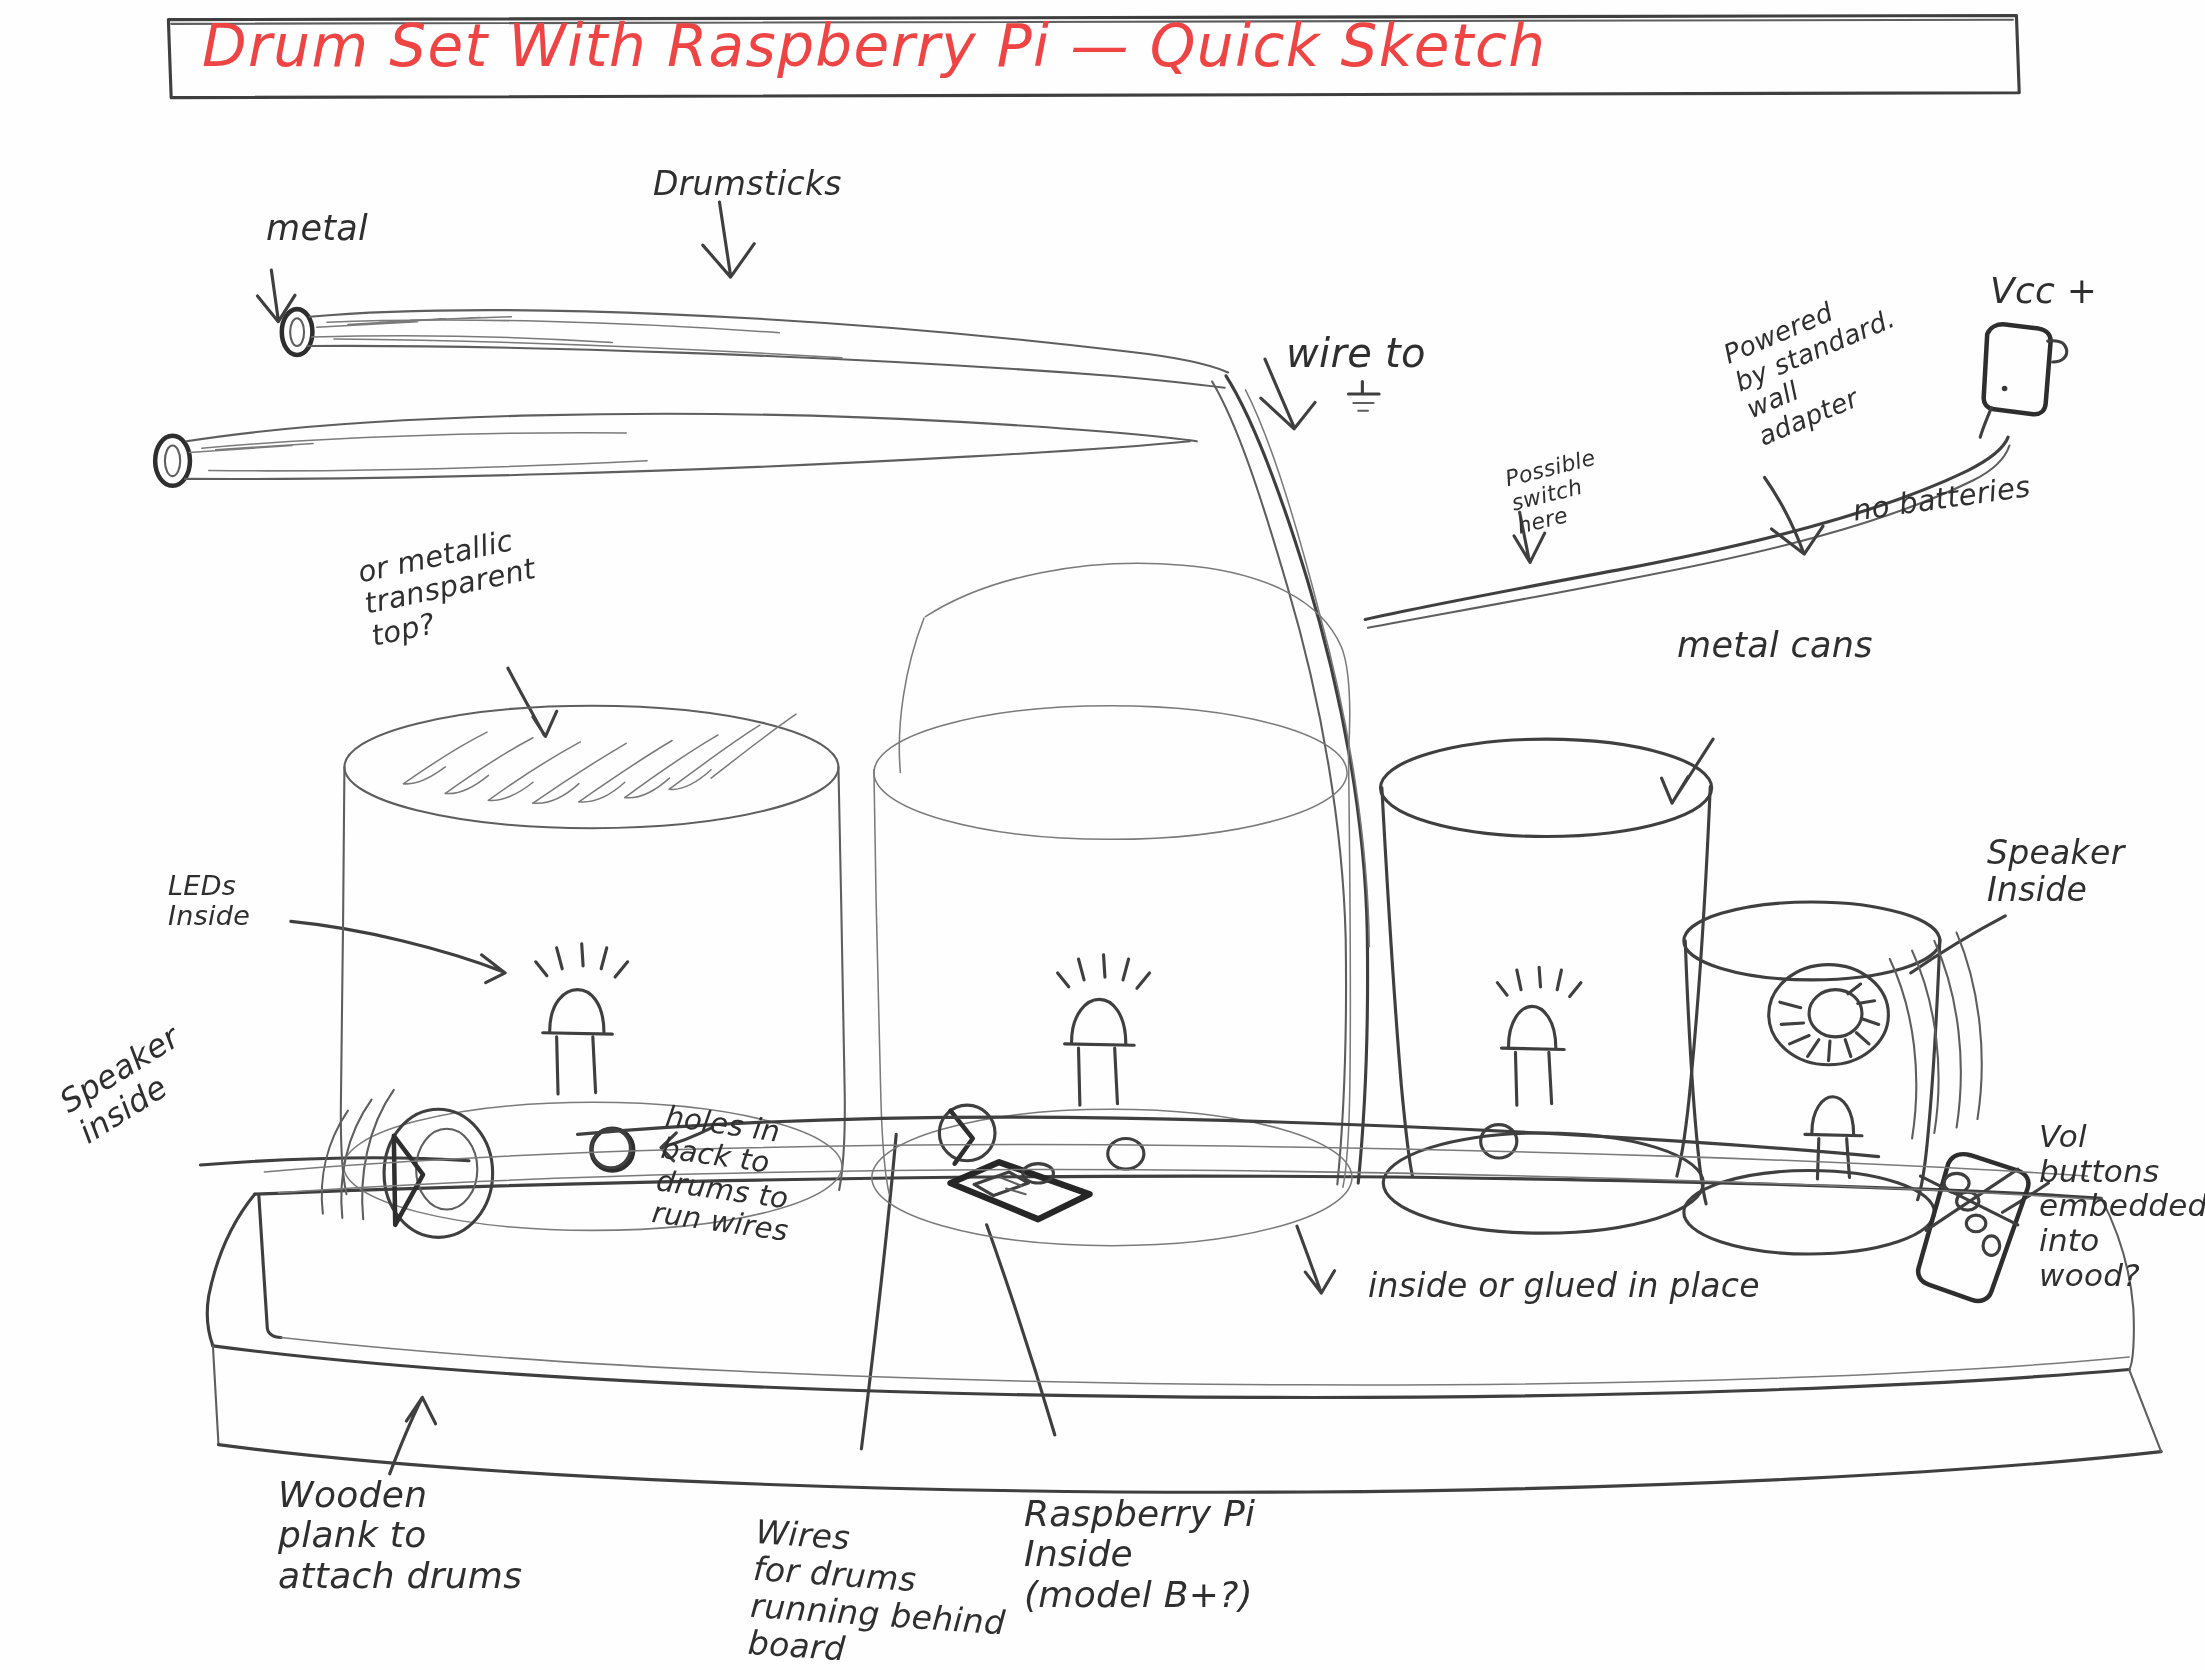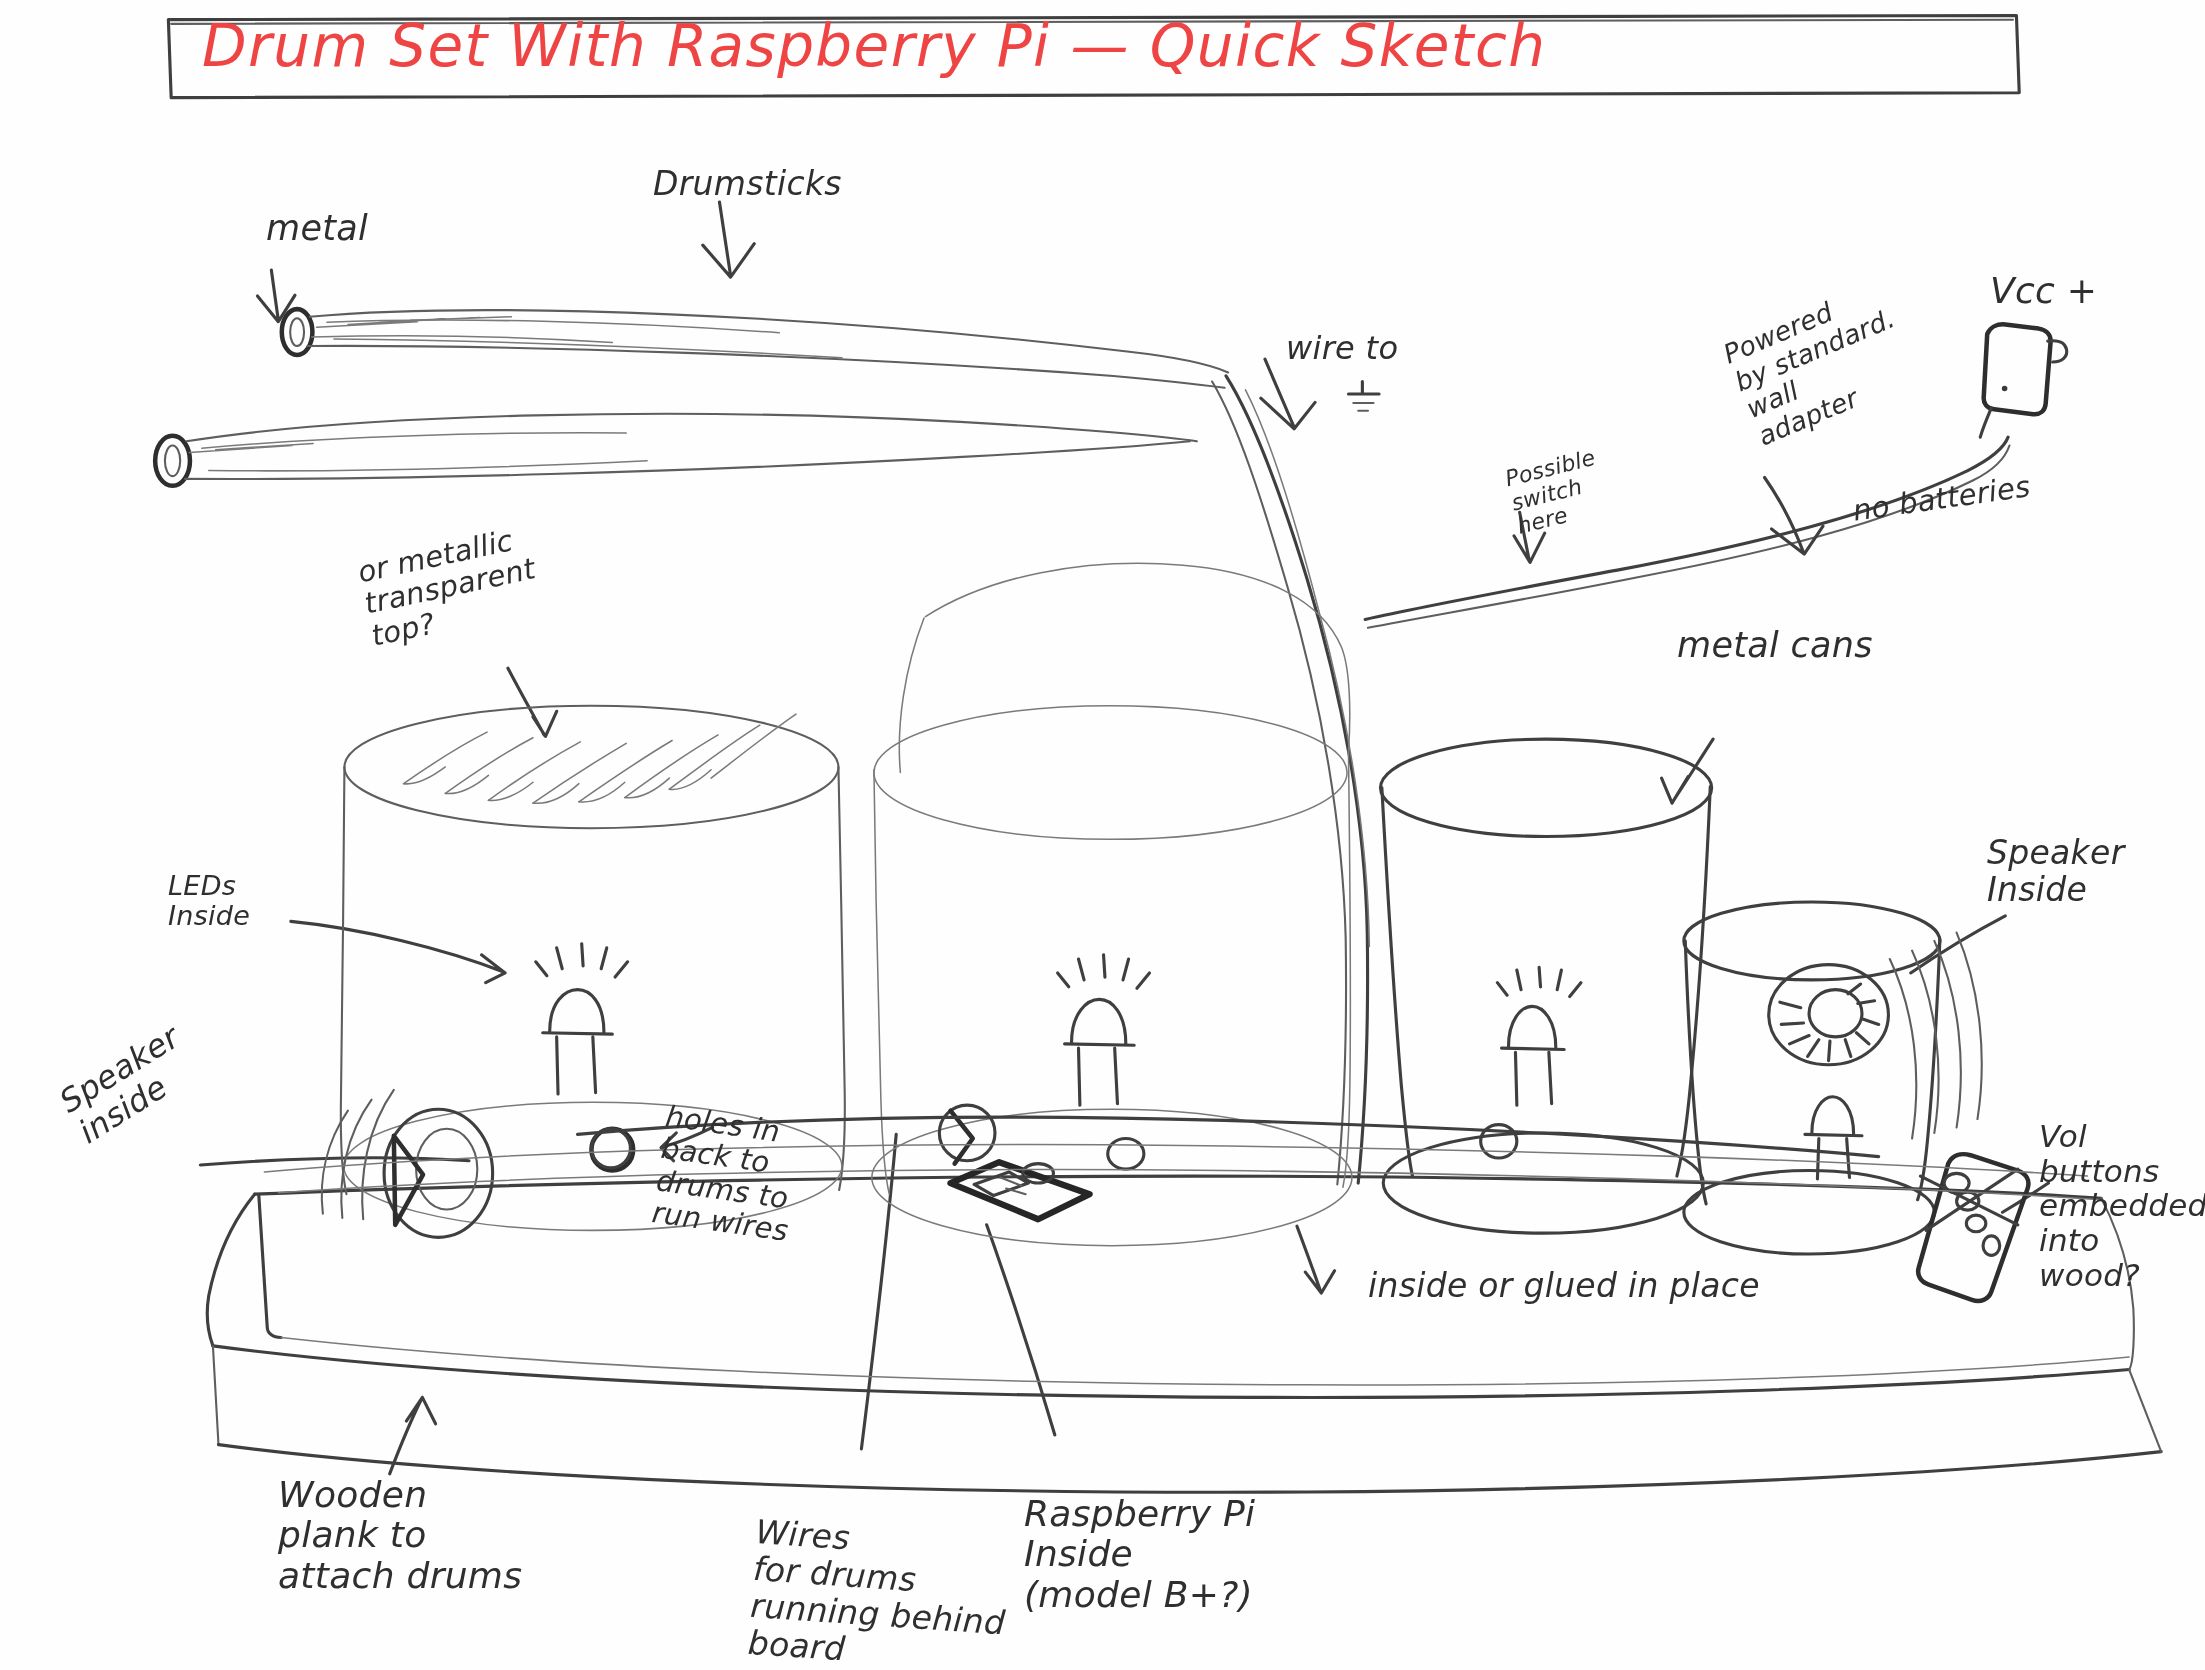--- a/index.html
+++ b/index.html
@@ -268,21 +268,21 @@
     </g>
 
   </svg>
 
   <div class="lbl title-txt hand">Drum Set With Raspberry Pi — Quick Sketch</div>
 
   <div class="lbl hand" style="left:266px;top:209px;font-size:35px;">metal</div>
 
   <div class="lbl hand" style="left:653px;top:166px;font-size:33px;">Drumsticks</div>
 
-  <div class="lbl hand" style="left:1286px;top:331px;font-size:32px;">wire  to</div>
+  <div class="lbl hand" style="left:1286px;top:331px;font-size:40px;">wire  to</div>
 
   <div class="lbl hand" style="left:1990px;top:271px;font-size:36px;">Vcc +</div>
 
   <div class="lbl hand" style="left:1719px;top:342px;font-size:26.4px;transform:rotate(-23deg);transform-origin:left top;">Powered
 by standard.
 wall
 adapter</div>
 
   <div class="lbl hand" style="left:1503px;top:468px;font-size:22px;transform:rotate(-14deg);transform-origin:left top;">Possible
 switch

